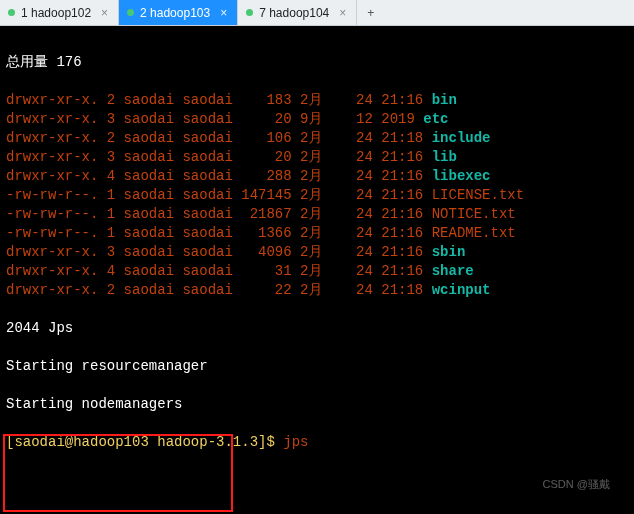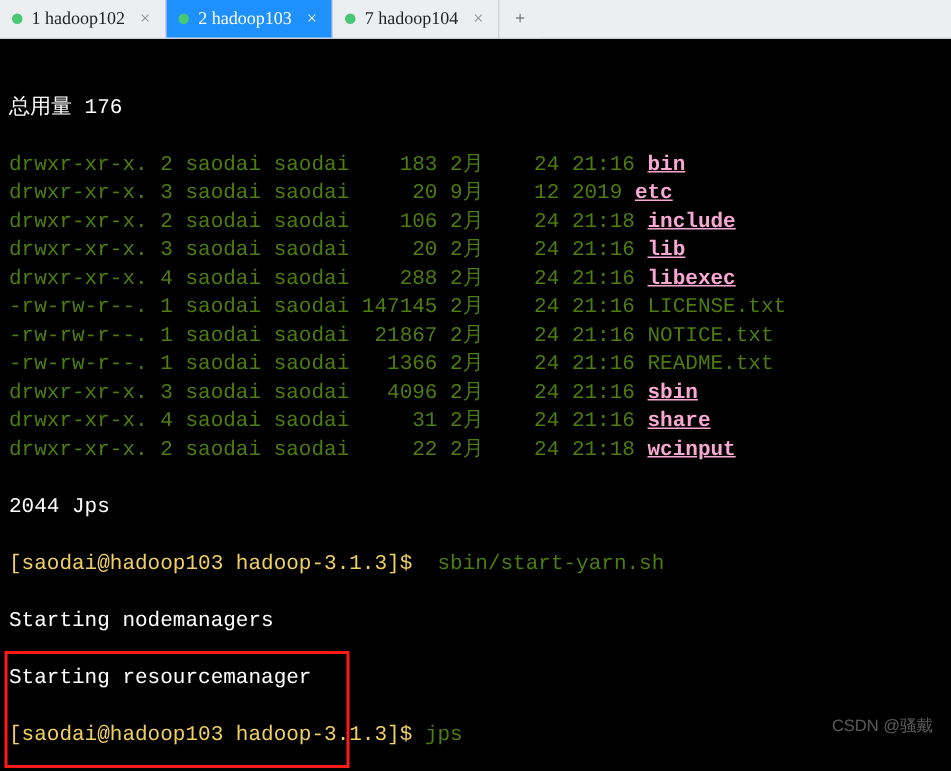--- a/index.html
+++ b/index.html
@@ -18,21 +18,21 @@
     border-bottom: 1px solid #c8d0d6;
     align-items: stretch;
   }
   .tab {
     display: flex;
     align-items: center;
     gap: 6px;
     padding: 0 10px 0 8px;
     border-right: 1px solid #c8d0d6;
     background: #eceff1;
-    font-family: Liberation Serif, serif;
+    font-family: Liberation Sans, sans-serif;
     font-size: 12px;
     color: #222;
     cursor: pointer;
     position: relative;
   }
   .tab.active {
     background: #1e90ff;
     color: #fff;
   }
   .tab .dot {
@@ -48,42 +48,42 @@
   .tab.active .close { opacity: 0.9; }
   .tab.add {
     padding: 0 10px;
     justify-content: center;
     color: #555;
     border-right: none;
   }
   .terminal {
     background: #000;
     color: #fff;
-    padding: 18px 6px;
+    padding: 8px 6px;
     height: calc(100% - 26px);
     line-height: 19px;
     white-space: pre;
     position: relative;
     font-size: 14px;
   }
-  .c-cyan { color: #f9a8d4; text-decoration: underline; }
+  .c-cyan { color: #14b8a6; }
   .c-yellow { color: #f0d060; }
-  .c-white { color: #4d7c0f; }
+  .c-white { color: #c2410c; }
   .red-box {
     position: absolute;
     border: 2px solid #ff1a1a;
     left: 3px;
     top: 408px;
     width: 230px;
     height: 78px;
     pointer-events: none;
   }
   .watermark {
     position: absolute;
-    right: 12px;
+    right: 24px;
     bottom: 20px;
     font-family: Arial, sans-serif;
     font-size: 11px;
     color: rgba(255,255,255,0.35);
   }
 </style>
 </head>
 <body>
 
 <div class="tabbar">
@@ -104,21 +104,20 @@
   </div>
   <div class="tab add">
     <span>+</span>
   </div>
 </div>
 
 <div class="terminal">
 <div>总用量 176</div>
 <div id="ls-list"><div><span class="c-white">drwxr-xr-x. 2 saodai saodai    183 2月    24 21:16 </span><span class="c-cyan" style="font-weight:bold">bin</span></div><div><span class="c-white">drwxr-xr-x. 3 saodai saodai     20 9月    12 2019 </span><span class="c-cyan" style="font-weight:bold">etc</span></div><div><span class="c-white">drwxr-xr-x. 2 saodai saodai    106 2月    24 21:18 </span><span class="c-cyan" style="font-weight:bold">include</span></div><div><span class="c-white">drwxr-xr-x. 3 saodai saodai     20 2月    24 21:16 </span><span class="c-cyan" style="font-weight:bold">lib</span></div><div><span class="c-white">drwxr-xr-x. 4 saodai saodai    288 2月    24 21:16 </span><span class="c-cyan" style="font-weight:bold">libexec</span></div><div><span class="c-white">-rw-rw-r--. 1 saodai saodai 147145 2月    24 21:16 </span><span class="c-white" style="font-weight:normal">LICENSE.txt</span></div><div><span class="c-white">-rw-rw-r--. 1 saodai saodai  21867 2月    24 21:16 </span><span class="c-white" style="font-weight:normal">NOTICE.txt</span></div><div><span class="c-white">-rw-rw-r--. 1 saodai saodai   1366 2月    24 21:16 </span><span class="c-white" style="font-weight:normal">README.txt</span></div><div><span class="c-white">drwxr-xr-x. 3 saodai saodai   4096 2月    24 21:16 </span><span class="c-cyan" style="font-weight:bold">sbin</span></div><div><span class="c-white">drwxr-xr-x. 4 saodai saodai     31 2月    24 21:16 </span><span class="c-cyan" style="font-weight:bold">share</span></div><div><span class="c-white">drwxr-xr-x. 2 saodai saodai     22 2月    24 21:18 </span><span class="c-cyan" style="font-weight:bold">wcinput</span></div></div>
 <div>2044 Jps</div>
-<div><span class="c-yellow">[saodai@hadoop103 hadoop-3.1.3]$ </span><span class="c-white"> sbin/start-yarn.sh</span></div>
+<div>Starting resourcemanager</div>
 <div>Starting nodemanagers</div>
-<div>Starting resourcemanager</div>
 <div><span class="c-yellow">[saodai@hadoop103 hadoop-3.1.3]$ </span><span class="c-white">jps</span></div>
 
 
 <div class="red-box"></div>
 <div class="watermark">CSDN @骚戴</div>
 </div>
 
 </body></html>

